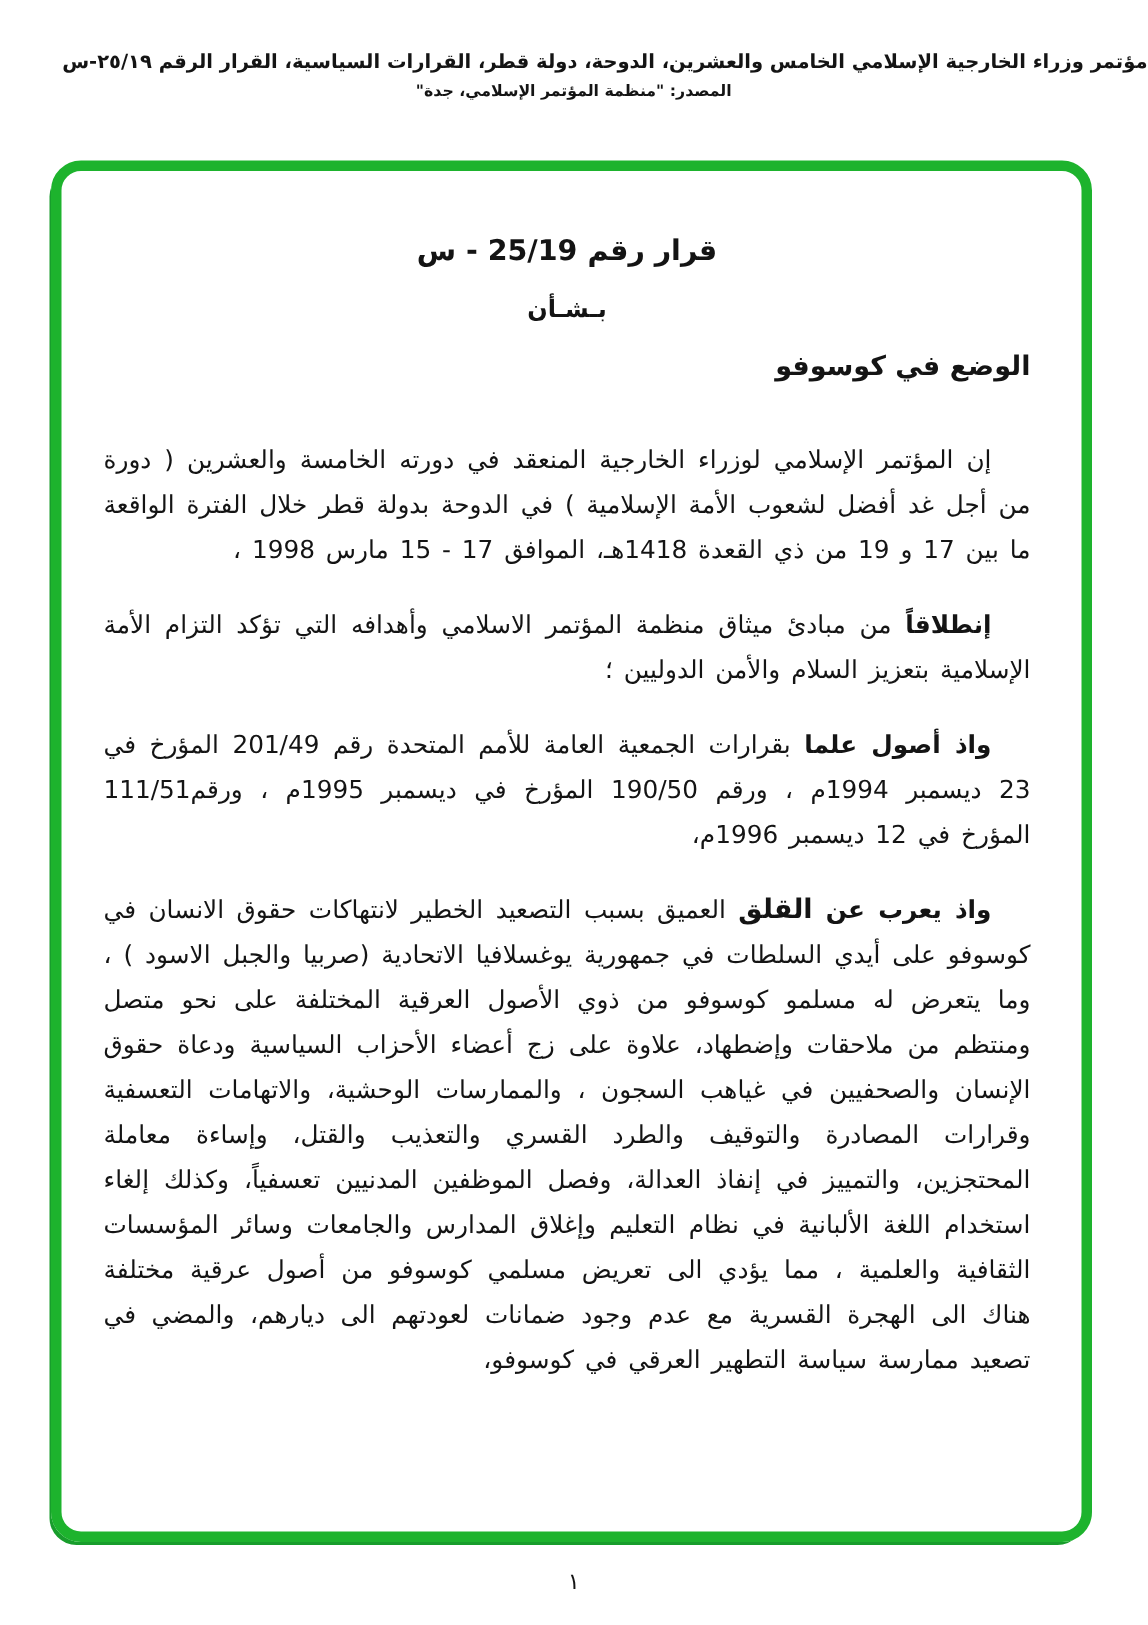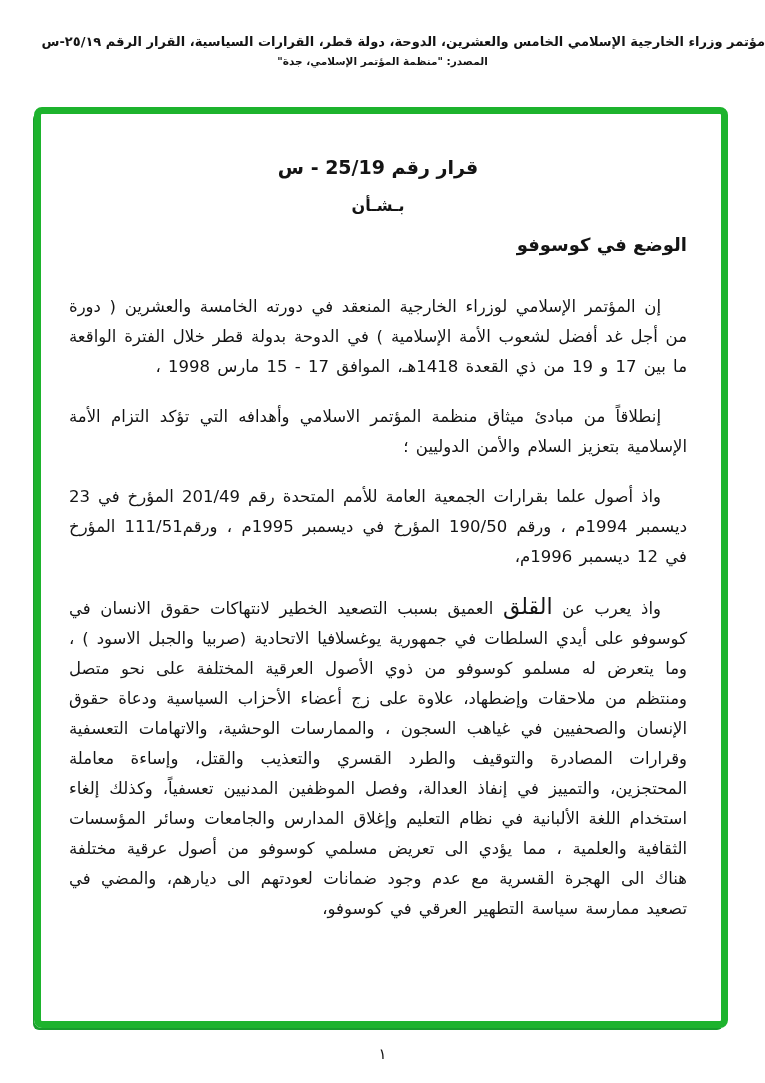--- a/index.html
+++ b/index.html
@@ -31,21 +31,21 @@
     margin-top: 6px;
   }
 
   
   .highlight-frame {
     position: absolute;
     left: 34px; top: 107px;
     width: 694px; height: 921px;
     box-sizing: border-box;
     border: 7px solid #1db32d;
-    border-radius: 8px;
+    border-radius: 20px;
     box-shadow: -3px 4px 0 -2px #189d2c;
   }
 
   .content {
     position: absolute;
     inset: 0;
     padding: 40px 34px 0 28px;
     direction: rtl;
     box-sizing: border-box;
   }
@@ -56,22 +56,22 @@
   .title-line3 { font-size: 18px; line-height: 26px; margin: 0 0 34px 0; text-align: right; }
 
   .para {
     font-size: 16.5px;
     line-height: 30px;
     text-align: justify;
     text-indent: 26px;
     word-spacing: 2px;
     margin: 0 0 20px 0;
   }
-  .lead { font-weight: normal; margin-top: 32px; }
-  .lead-big { font-weight: normal; font-size: 22px; }
+  .lead { font-weight: bold; margin-top: 32px; }
+  .lead-big { font-weight: bold; font-size: 18px; }
 
   .page-number {
     position: absolute;
     bottom: 20px; left: 0; right: 0;
     text-align: center;
     font-size: 15px;
   }
 </style>
 </head>
 <body>

